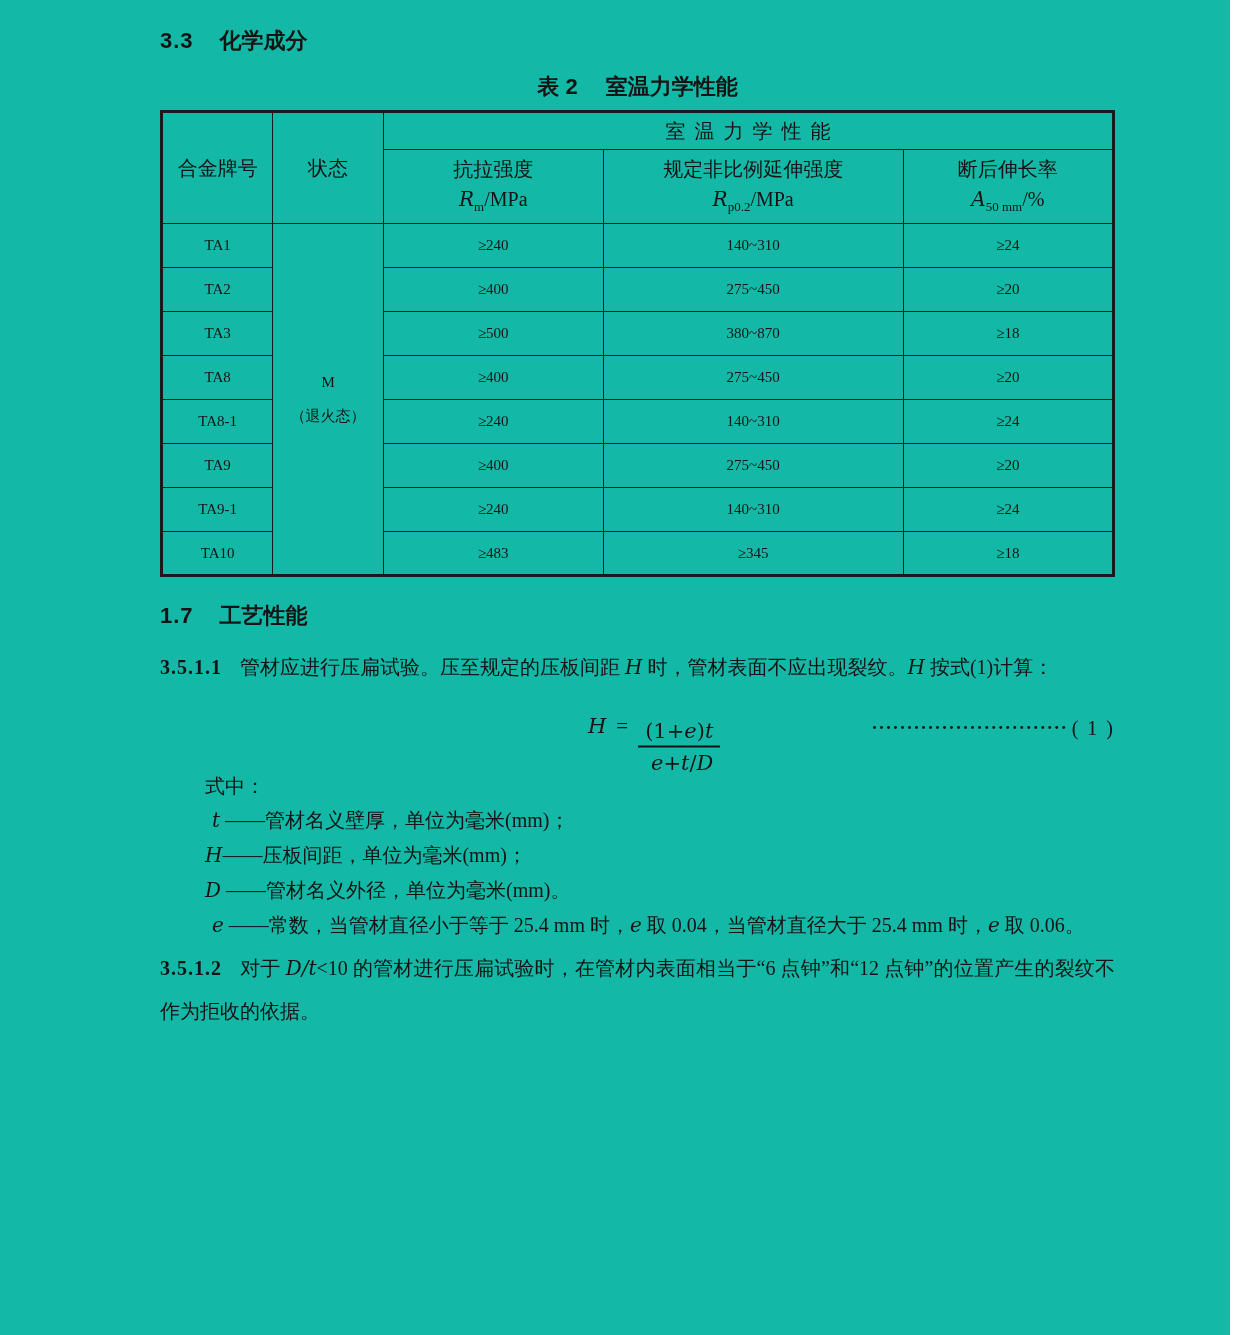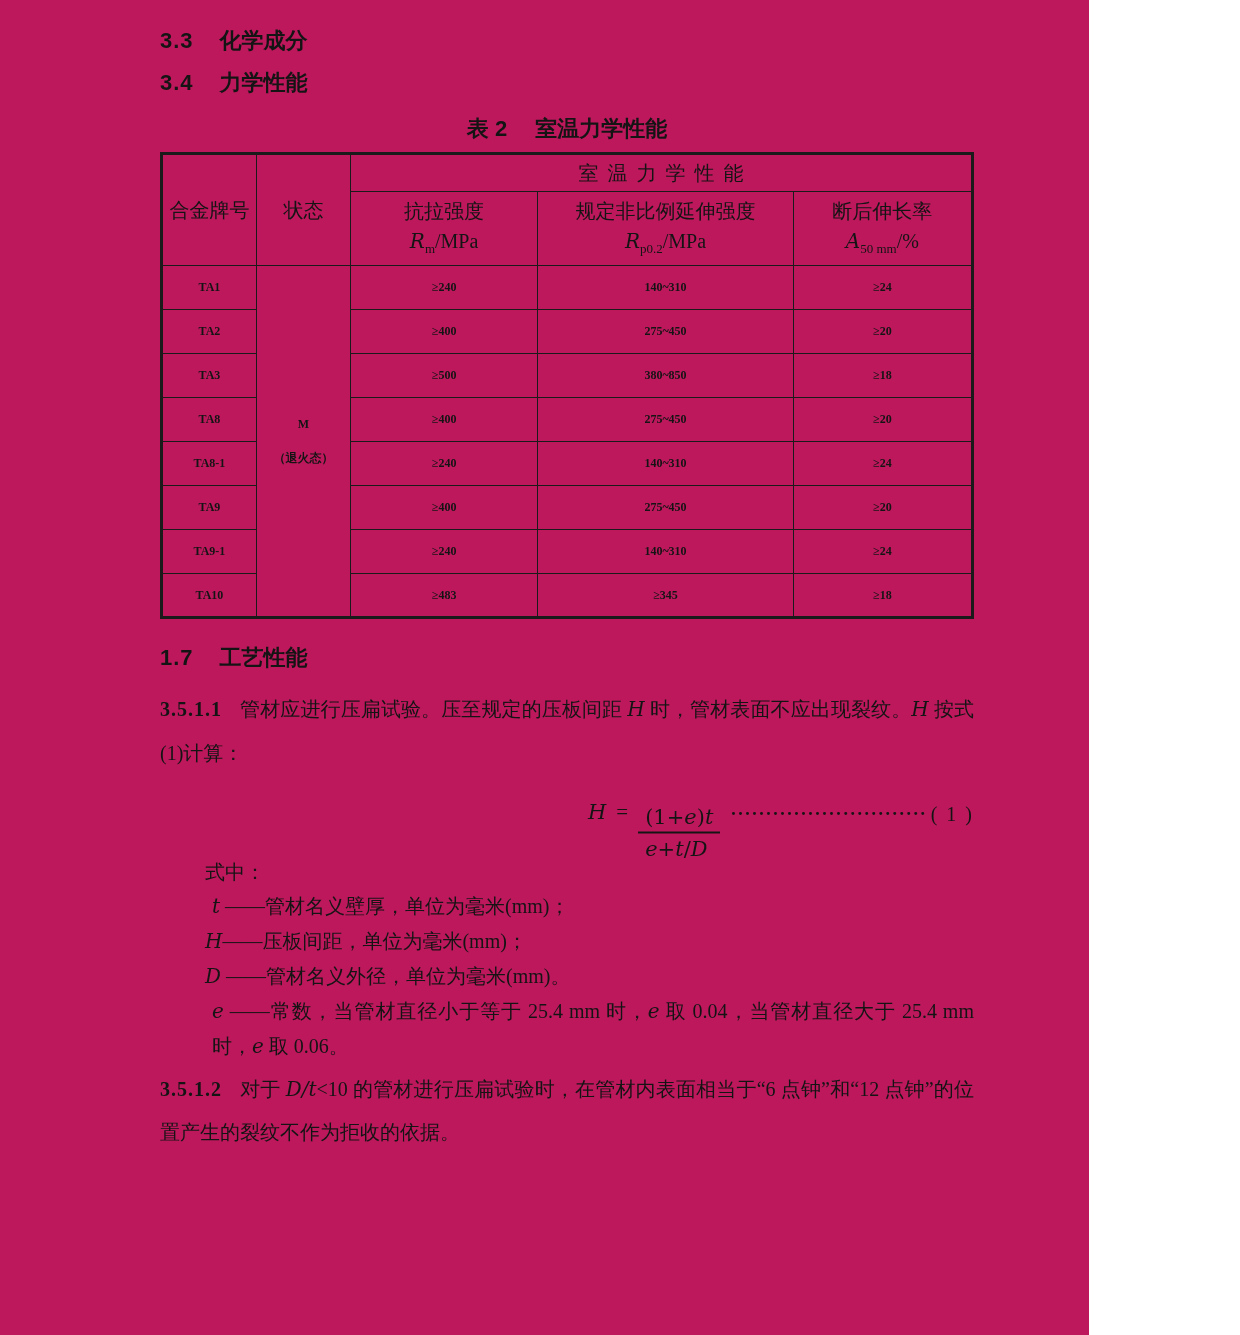--- a/index.html
+++ b/index.html
@@ -1,21 +1,21 @@
 <!DOCTYPE html>
 <html><head>
 <meta charset="utf-8">
 <style>
   * { margin: 0; padding: 0; box-sizing: border-box; }
   html, body { background: #ffffff; }
   .page {
     position: relative;
-    width: 1089px;
+    width: 1230px;
     height: 1335px;
-    background: #be185d;
+    background: #14b8a6;
     color: #141414;
     font-family: "Liberation Serif", "DejaVu Serif", serif;
     font-size: 20px;
     padding: 26px 115px 0 160px;
     overflow: hidden;
   }
   
   .h {
     font-family: "Liberation Sans", "DejaVu Sans", sans-serif;
     font-weight: bold;
@@ -64,33 +64,33 @@
     font-weight: normal;
     font-size: 20px;
     padding: 0;
   }
   table.t2 tr.grow th { height: 38px; }
   th.group { letter-spacing: 0.45em; text-indent: 0.45em; }
   table.t2 tr.subrow th { height: 74px; }
   .subname { line-height: 30px; margin-top: 2px; }
   .sym { line-height: 30px; font-size: 20px; }
   .sym sub { font-size: 13px; font-style: normal; }
-  table.t2 tbody td { height: 44px; font-size: 12px; font-weight: bold; }
+  table.t2 tbody td { height: 44px; font-size: 15px; }
   td.state div { line-height: 34px; }
   
   .formula-row { position: relative; height: 70px; margin-top: 4px; }
   .formula {
     position: absolute;
     left: 428px;
     top: 50%;
     transform: translateY(-50%);
     font-size: 21px;
   }
   .formula .eq { margin: 0 10px; font-style: normal; }
-  .frac { display: inline-block; vertical-align: middle; text-align: left; margin-top: 37px; }
+  .frac { display: inline-block; vertical-align: middle; text-align: right; margin-top: 37px; }
   .frac .num { display: block; border-bottom: 2px solid #141414; padding: 0 7px 3px 7px; line-height: 24px; }
   .frac .den { display: block; padding: 3px 7px 0 7px; line-height: 24px; }
   .dots-label {
     position: absolute;
     right: 0;
     top: 50%;
     transform: translateY(-50%);
     white-space: nowrap;
     font-size: 20px;
   }
@@ -107,23 +107,20 @@
 </head>
 <body>
 
 <div class="page">
 
   <div class="h h33">
     <span class="hnum">3.3</span><span>化学成分</span>
   </div>
 
 
-  <div class="h h34">
-    <span class="hnum">3.4</span><span>力学性能</span>
-  </div>
 
 
   <div class="caption">
     <span class="clabel">表 2</span><span>室温力学性能</span>
   </div>
 
   <table class="t2">
     <colgroup>
       <col style="width:11.7%">
       <col style="width:11.6%">
@@ -165,21 +162,21 @@
       </tr>
       <tr>
         <td>TA2</td>
         <td>≥400</td>
         <td>275~450</td>
         <td>≥20</td>
       </tr>
       <tr>
         <td>TA3</td>
         <td>≥500</td>
-        <td>380~850</td>
+        <td>380~870</td>
         <td>≥18</td>
       </tr>
       <tr>
         <td>TA8</td>
         <td>≥400</td>
         <td>275~450</td>
         <td>≥20</td>
       </tr>
       <tr>
         <td>TA8-1</td>

